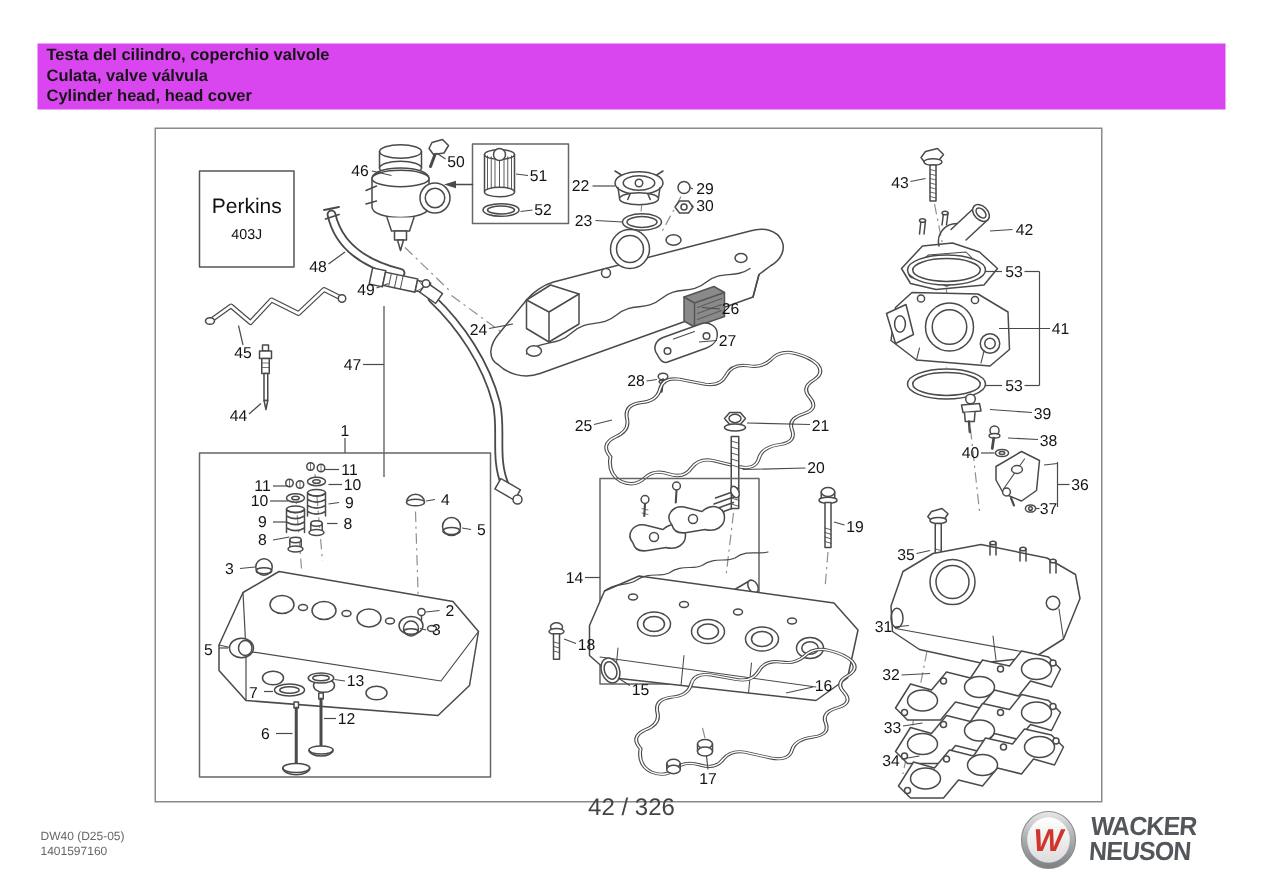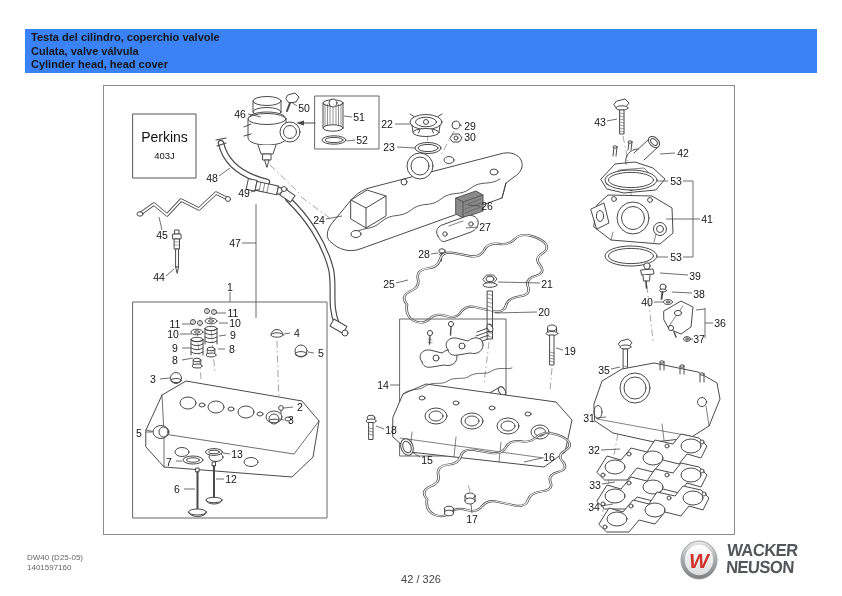--- a/index.html
+++ b/index.html
@@ -1,31 +1,31 @@
 <!DOCTYPE html>
 <html><head>
 <meta charset="utf-8">
 <style>
   html,body{margin:0;padding:0;background:#fff;}
   .page{position:relative;width:842px;height:596px;background:#fff;overflow:hidden;
         font-family:"Liberation Sans",sans-serif;}
-  .header-bar{position:absolute;left:25px;top:29px;width:792px;height:44px;background:#3b82f6;
+  .header-bar{position:absolute;left:25px;top:29px;width:792px;height:44px;background:#d946ef;
         padding:2px 16px 0 6px;box-sizing:border-box;}
   .header-bar div{font-size:11px;font-weight:bold;color:#161616;line-height:13.5px;}
   .diagram-frame{position:absolute;left:103px;top:85px;width:630px;height:448px;
         border:1px solid #8a8a8a;box-sizing:content-box;background:#fff;}
   svg text{font-family:"Liberation Sans",sans-serif;}
   text.co{text-anchor:middle;font-size:10.5px;fill:#141414;}
   line.lead{stroke:#4a4a4a;stroke-width:0.8;}
   line.xline{stroke:#4a4a4a;stroke-width:0.8;}
   line.dline{stroke:#8f8f8f;stroke-width:0.8;stroke-dasharray:7 3 1.5 3;}
   .gask-o{stroke:#4a4a4a;stroke-width:2.6;fill:none;}
   .gask-i{stroke:#fff;stroke-width:1.1;fill:none;}
   .footer-left{position:absolute;left:27px;top:553px;font-size:8px;line-height:10px;color:#666;}
-  .page-num{position:absolute;left:0;right:0;top:573px;text-align:center;font-size:11px;color:#444;}
+  .page-num{position:absolute;left:0;right:0;top:530px;text-align:center;font-size:16px;color:#444;}
   .logo{position:absolute;right:20px;top:540px;display:flex;align-items:center;gap:7px;}
 </style>
 </head>
 <body>
 
 <div class="page">
 
   <div class="header-bar">
     <div>Testa del cilindro, coperchio valvole</div>
     <div>Culata, valve válvula</div>

